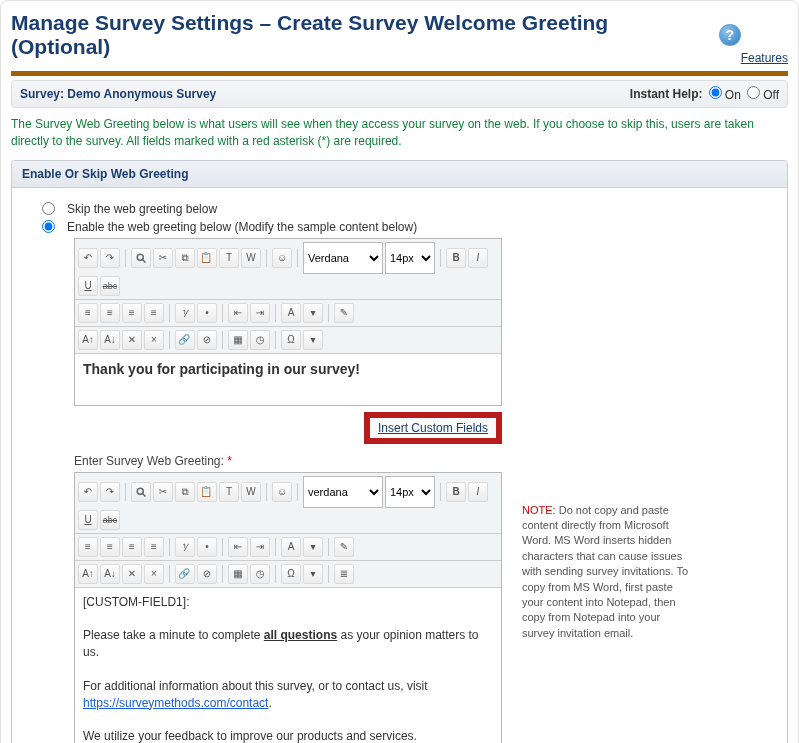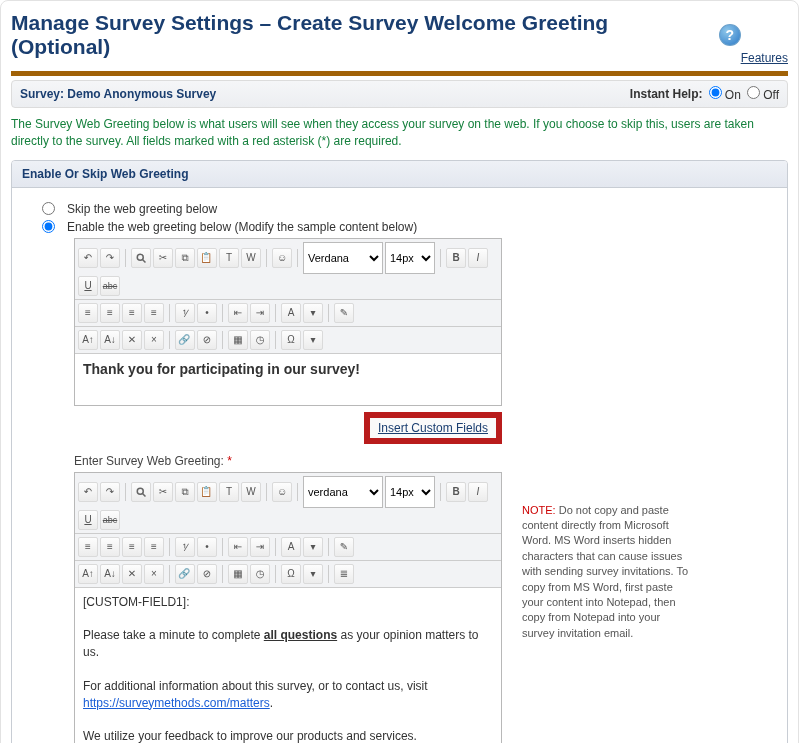--- a/index.html
+++ b/index.html
@@ -208,21 +208,21 @@
               <span class="tb-btn">≣</span>
             </div>
             <div class="editor-content" style="font-size:12px">
               <div>[CUSTOM-FIELD1]:</div>
               <br>
               <div>
                 <span>Please take a minute to complete </span><b><u>all questions</u></b><span> as your opinion matters to us.</span>
               </div>
               <br>
               <div>
-                <span>For additional information about this survey, or to contact us, visit </span><a href="#">https://surveymethods.com/matters</a><span>.</span>
+                <span>For additional information about this survey, or to contact us, visit </span><a href="#">https://surveymethods.com/contact</a><span>.</span>
               </div>
               <br>
               <div>We utilize your feedback to improve our products and services.</div>
               <br>
               
               
               <br>
             </div>
           </div>
 

